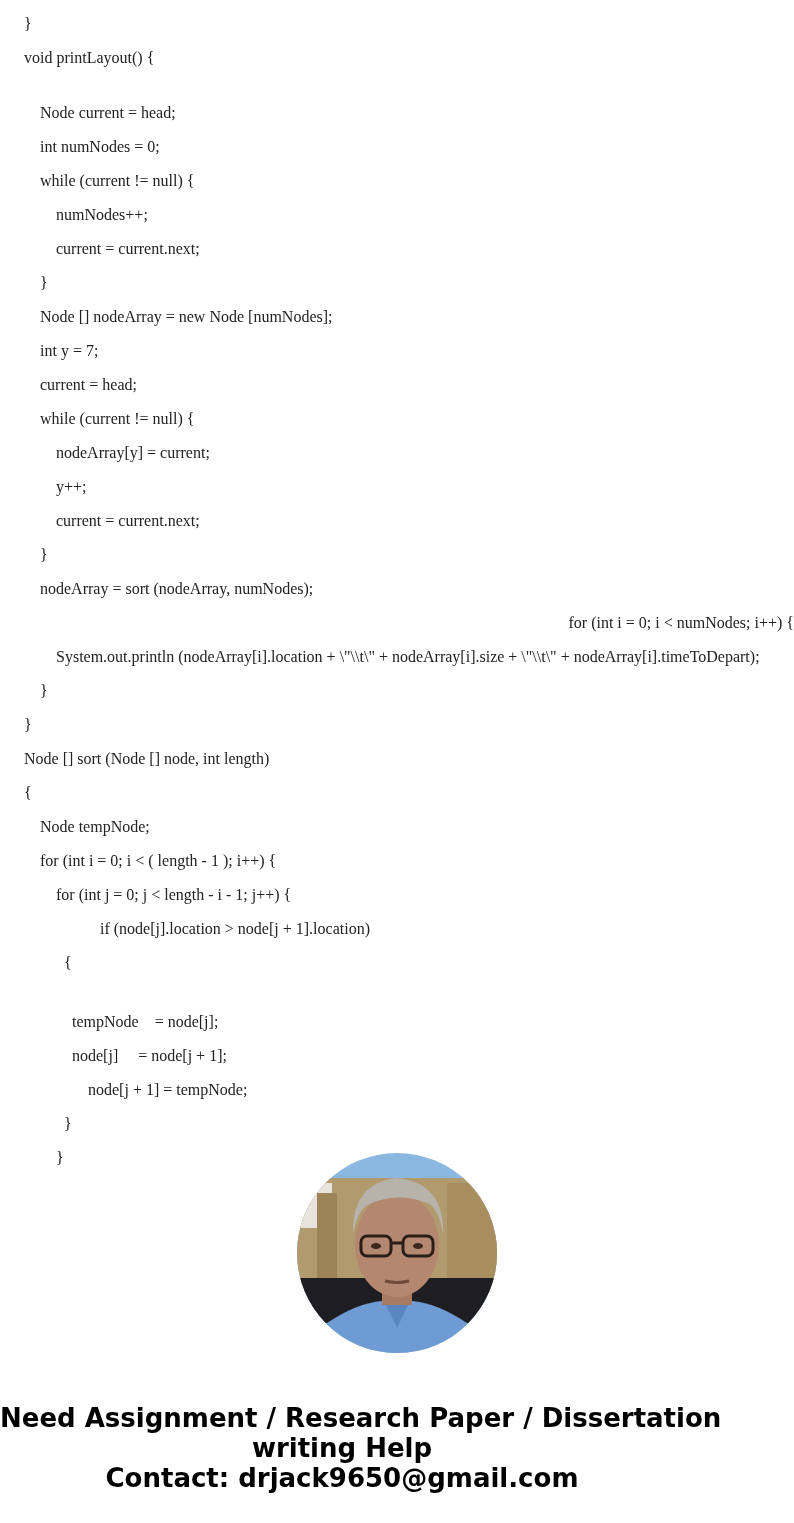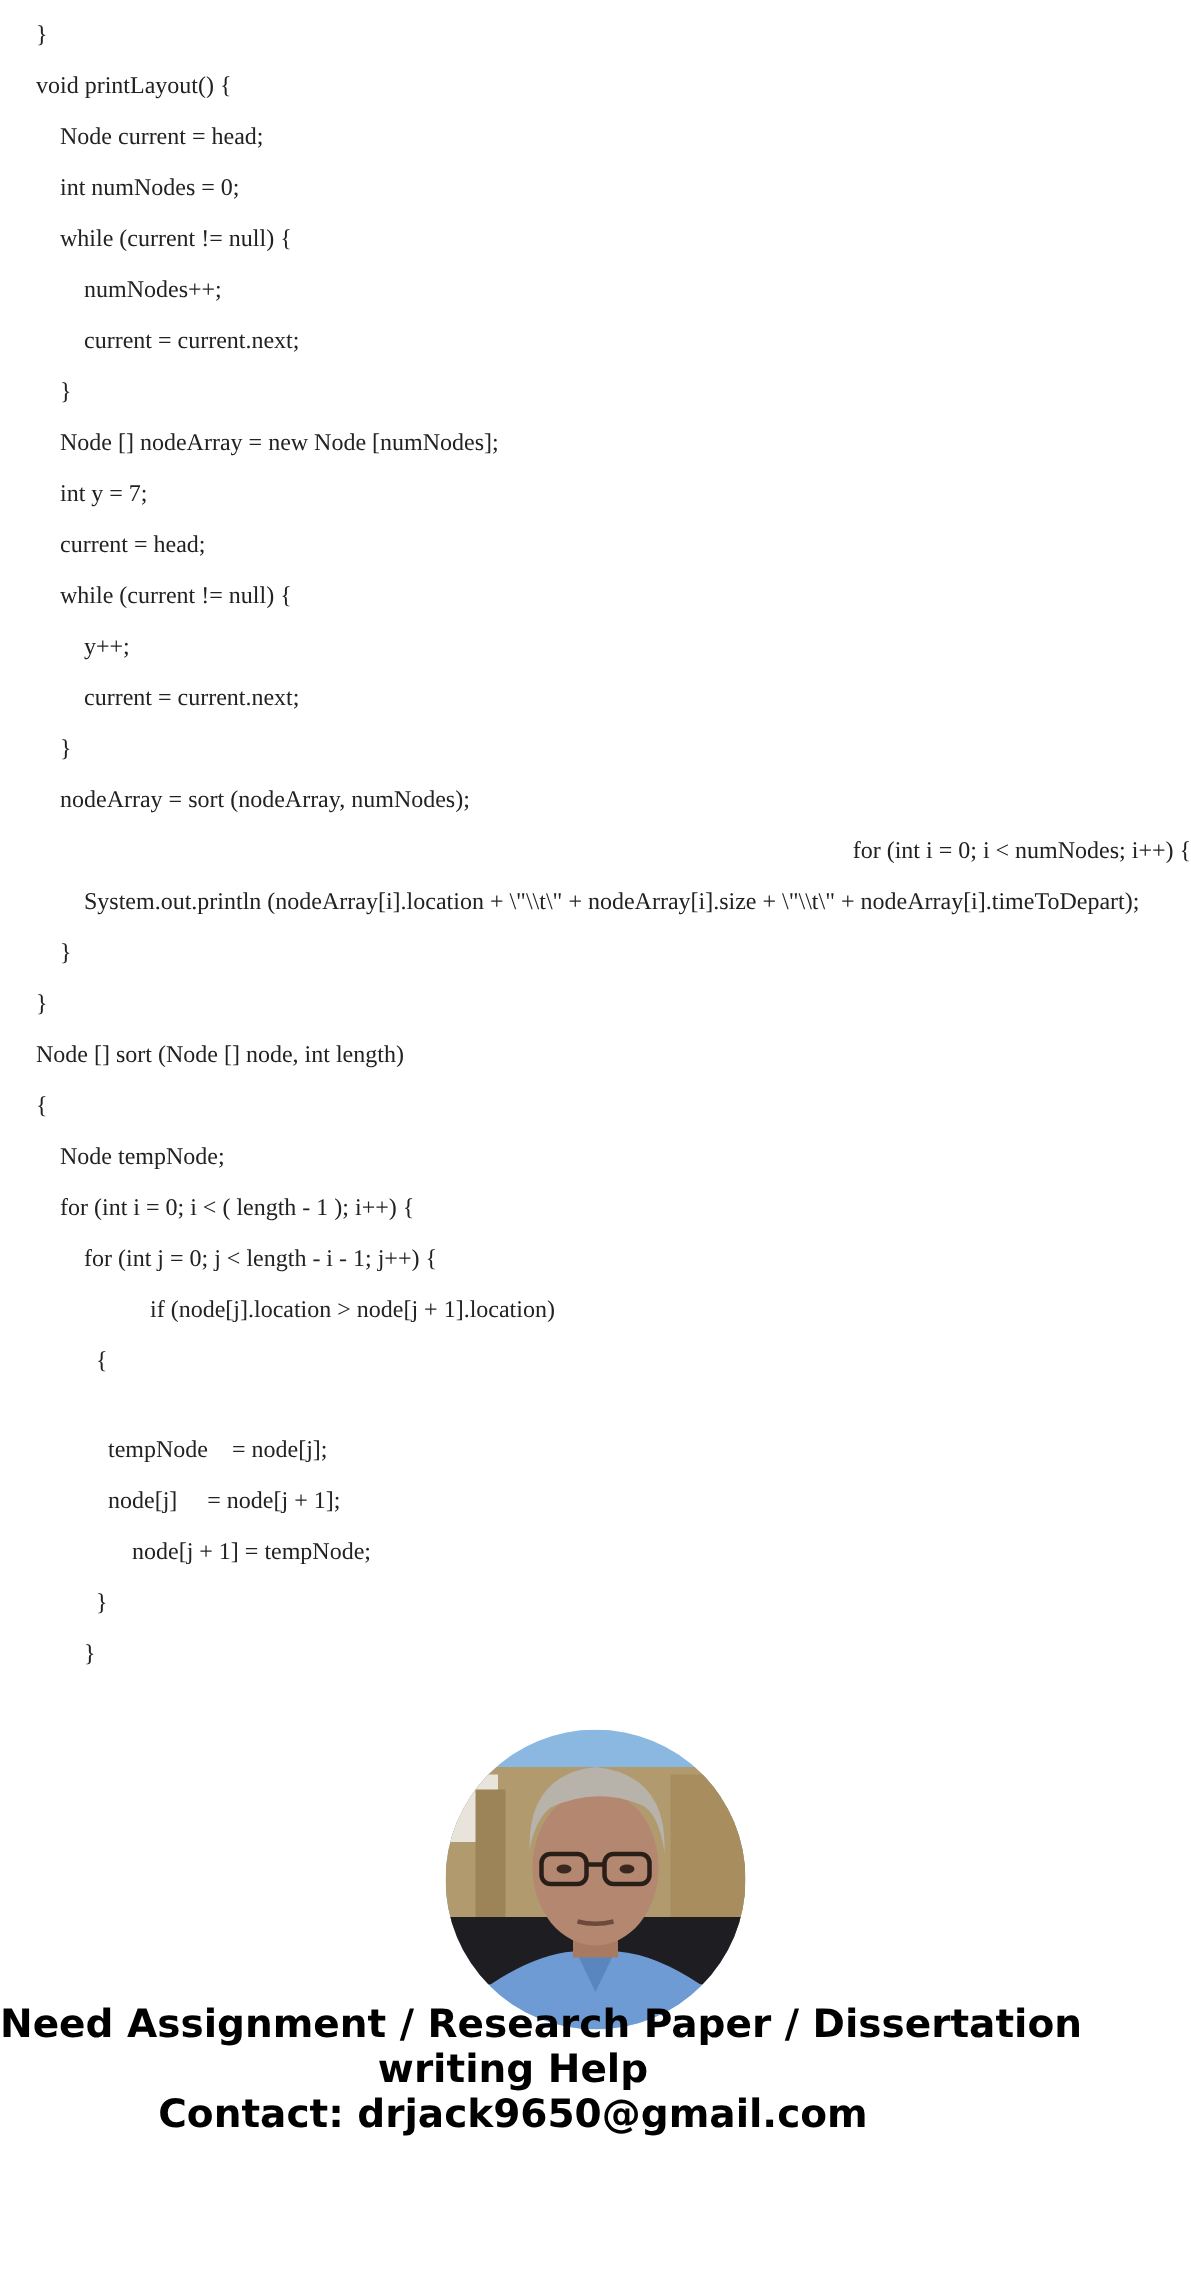--- a/index.html
+++ b/index.html
@@ -8,42 +8,43 @@
     .line {
       height: 34px; line-height: 34px;
       font-family: "Liberation Serif", serif; font-size: 16px; color: #222222;
       white-space: pre;
     }
     .avatar {
       position: absolute; left: 297px; top: 1153px; width: 200px; height: 200px;
       border-radius: 50%; overflow: hidden;
     }
     .footer {
-      position: absolute; left: 0; top: 1335px; width: 684px; text-align: center;
+      position: absolute; left: 0; top: 1403px; width: 684px; text-align: center;
       font-family: "DejaVu Sans", sans-serif; font-weight: bold; font-size: 26px;
       line-height: 30px; color: #000000;
     }
     .footer div { white-space: nowrap; }
   </style>
 </head>
 <body>
 
 <div class="code" id="code">
     <div class="line" style="padding-left: 24px;">}</div>
     <div class="line" style="padding-left: 24px;">void printLayout() {</div>
-    <div class="line" style="padding-left: 40px;">Node current = head;</div>
+    <div class="line" style="padding-left: 40px; margin-top: 21px;">Node current = head;</div>
     <div class="line" style="padding-left: 40px;">int numNodes = 0;</div>
     <div class="line" style="padding-left: 40px;">while (current != null) {</div>
     <div class="line" style="padding-left: 56px;">numNodes++;</div>
     <div class="line" style="padding-left: 56px;">current = current.next;</div>
     <div class="line" style="padding-left: 40px;">}</div>
     <div class="line" style="padding-left: 40px;">Node [] nodeArray = new Node [numNodes];</div>
     <div class="line" style="padding-left: 40px;">int y = 7;</div>
     <div class="line" style="padding-left: 40px;">current = head;</div>
     <div class="line" style="padding-left: 40px;">while (current != null) {</div>
+    <div class="line" style="padding-left: 56px;">nodeArray[y] = current;</div>
     <div class="line" style="padding-left: 56px;">y++;</div>
     <div class="line" style="padding-left: 56px;">current = current.next;</div>
     <div class="line" style="padding-left: 40px;">}</div>
     <div class="line" style="padding-left: 40px;">nodeArray = sort (nodeArray, numNodes);</div>
     <div class="line" style="padding-left: 40px; text-align: right;">for (int i = 0; i &lt; numNodes; i++) {</div>
     <div class="line" style="padding-left: 56px;">System.out.println (nodeArray[i].location + \"\\t\" + nodeArray[i].size + \"\\t\" + nodeArray[i].timeToDepart);</div>
     <div class="line" style="padding-left: 40px;">}</div>
     <div class="line" style="padding-left: 24px;">}</div>
     <div class="line" style="padding-left: 24px;">Node [] sort (Node [] node, int length)</div>
     <div class="line" style="padding-left: 24px;">{</div>

